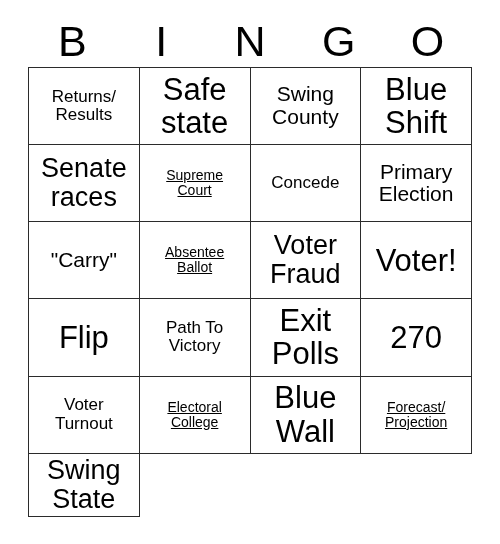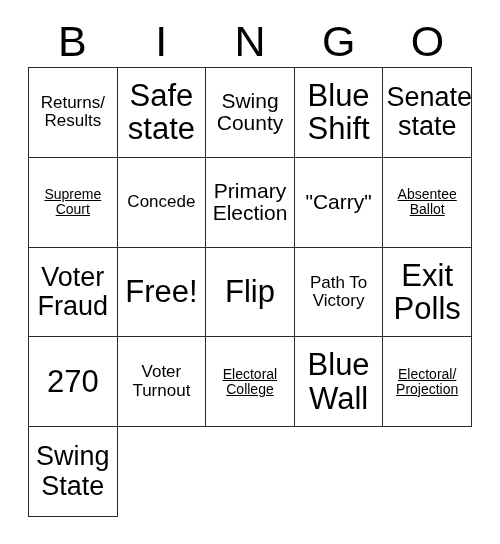--- a/index.html
+++ b/index.html
@@ -45,21 +45,21 @@
   }
 
   
   .grid {
     position: absolute;
     left: 28px;
     top: 67px;
     width: 444px;
     height: 450px;
     display: grid;
-    grid-template-columns: repeat(5, 1fr);
+    grid-template-columns: repeat(4, 1fr);
     grid-template-rows: repeat(5, 1fr);
     border-top: 1.5px solid #2b2b2b;
     border-left: 1.5px solid #2b2b2b;
     box-sizing: border-box;
     background: #ffffff;
   }
 
   .cell {
     border-right: 1.5px solid #2b2b2b;
     border-bottom: 1.5px solid #2b2b2b;
@@ -114,21 +114,21 @@
       <div class="cell">
         <span class="cell-text fs-md">Swing
 County</span>
       </div>
       <div class="cell">
         <span class="cell-text fs-xl">Blue
 Shift</span>
       </div>
       <div class="cell">
         <span class="cell-text fs-lg">Senate
-state</span>
+races</span>
       </div>
       <div class="cell">
         <span class="cell-text fs-xs">Supreme
 Court</span>
       </div>
       <div class="cell">
         <span class="cell-text fs-sm">Concede</span>
       </div>
       <div class="cell">
         <span class="cell-text fs-md">Primary
@@ -139,21 +139,21 @@
       </div>
       <div class="cell">
         <span class="cell-text fs-xs">Absentee
 Ballot</span>
       </div>
       <div class="cell">
         <span class="cell-text fs-lg">Voter
 Fraud</span>
       </div>
       <div class="cell">
-        <span class="cell-text fs-xl">Free!</span>
+        <span class="cell-text fs-xl">Voter!</span>
       </div>
       <div class="cell">
         <span class="cell-text fs-xl">Flip</span>
       </div>
       <div class="cell">
         <span class="cell-text fs-sm">Path To
 Victory</span>
       </div>
       <div class="cell">
         <span class="cell-text fs-xl">Exit
@@ -168,21 +168,21 @@
       </div>
       <div class="cell">
         <span class="cell-text fs-xs">Electoral
 College</span>
       </div>
       <div class="cell">
         <span class="cell-text fs-xl">Blue
 Wall</span>
       </div>
       <div class="cell">
-        <span class="cell-text fs-xs">Electoral/
+        <span class="cell-text fs-xs">Forecast/
 Projection</span>
       </div>
       <div class="cell">
         <span class="cell-text fs-lg">Swing
 State</span>
       </div>
     </div>
 
 </div>
 

